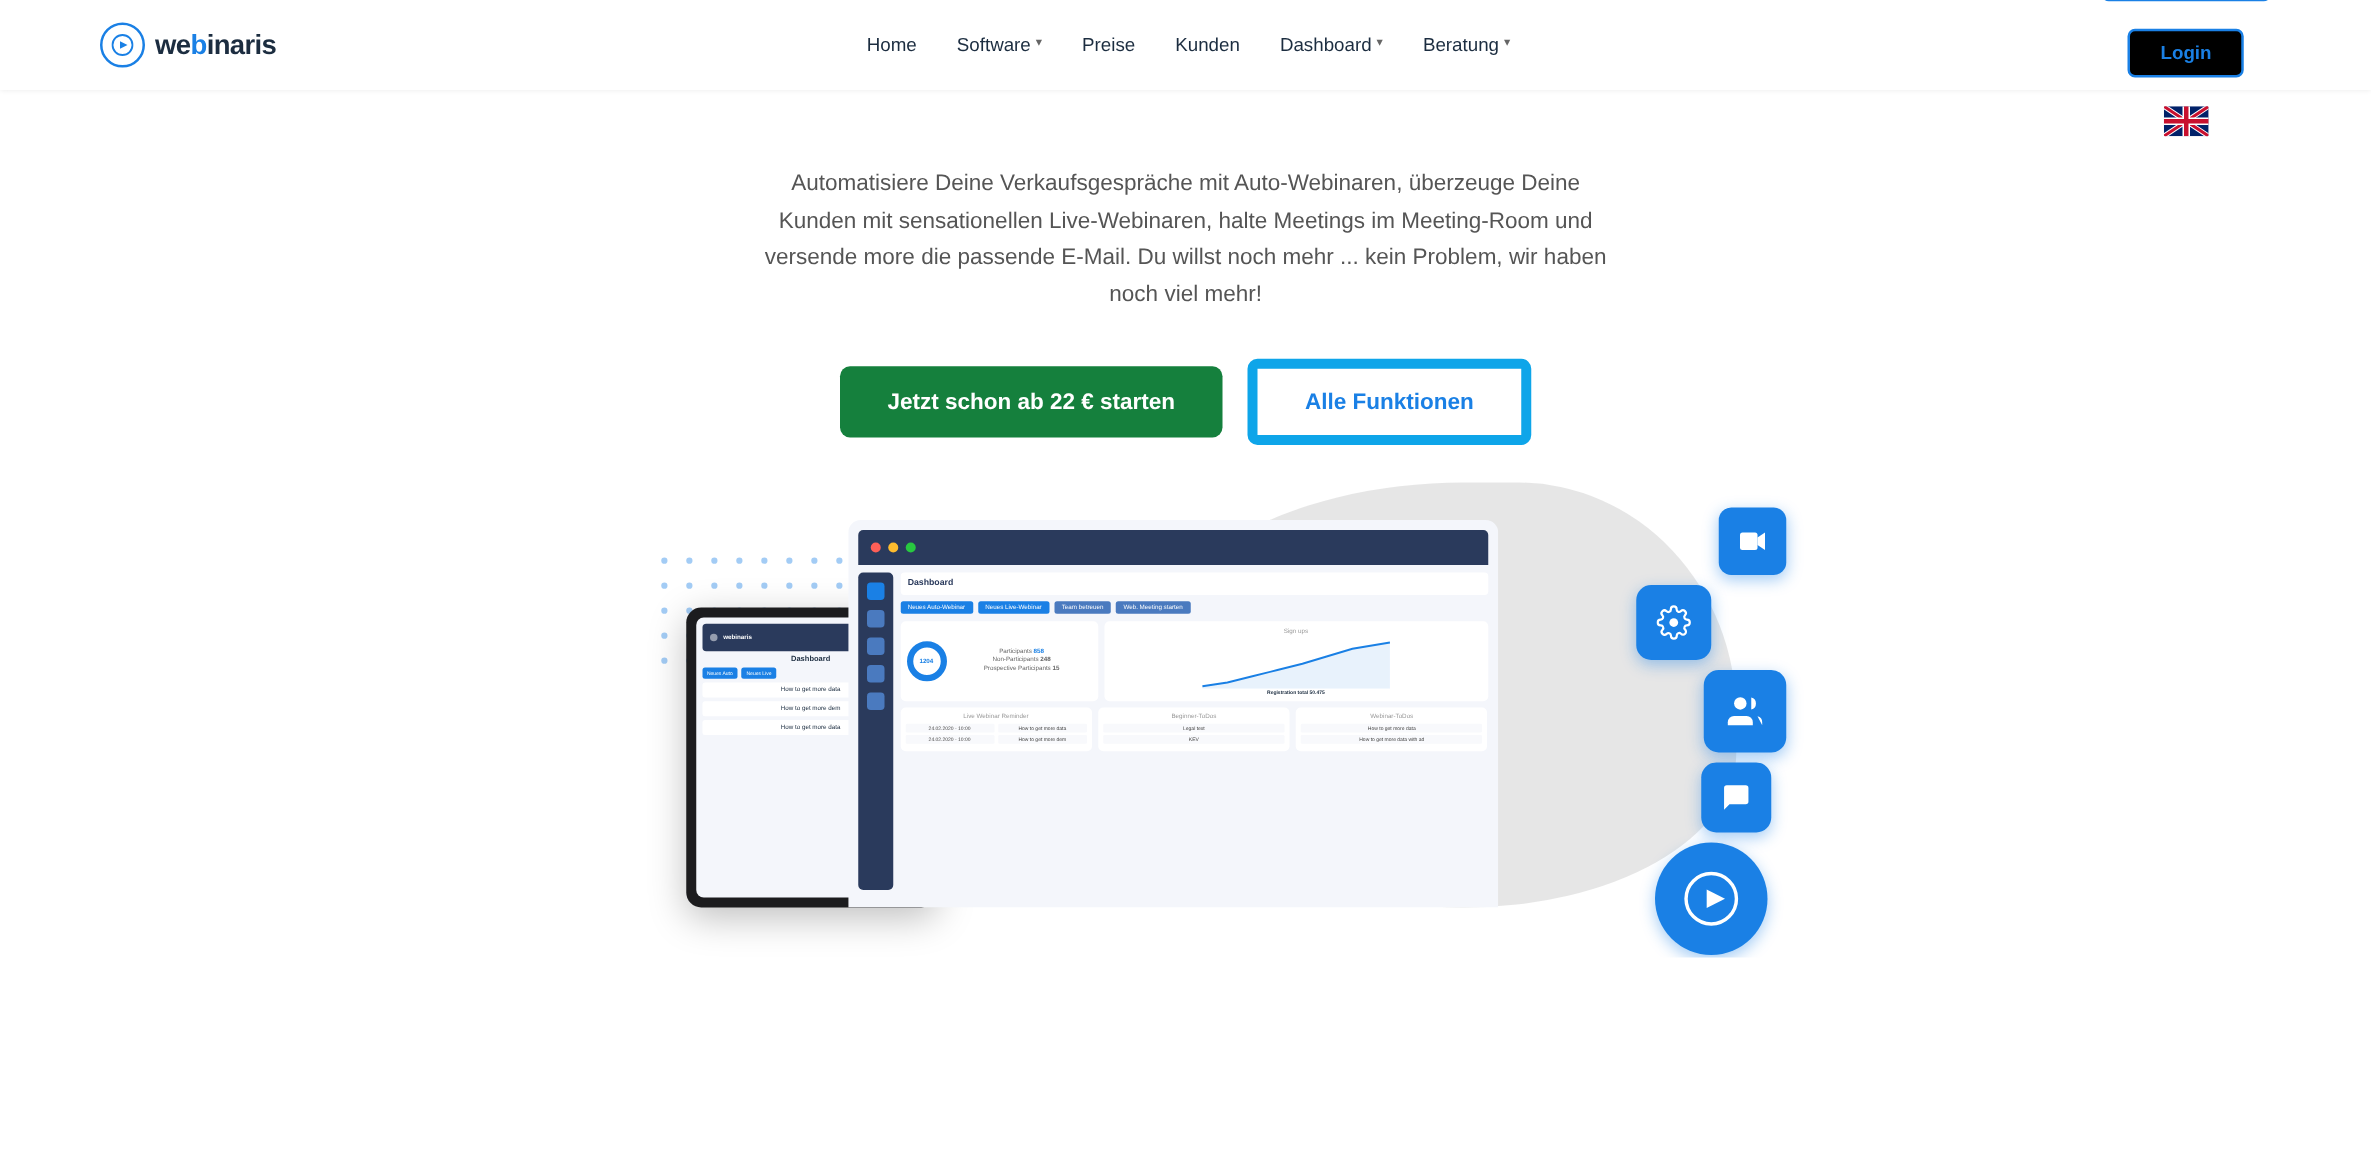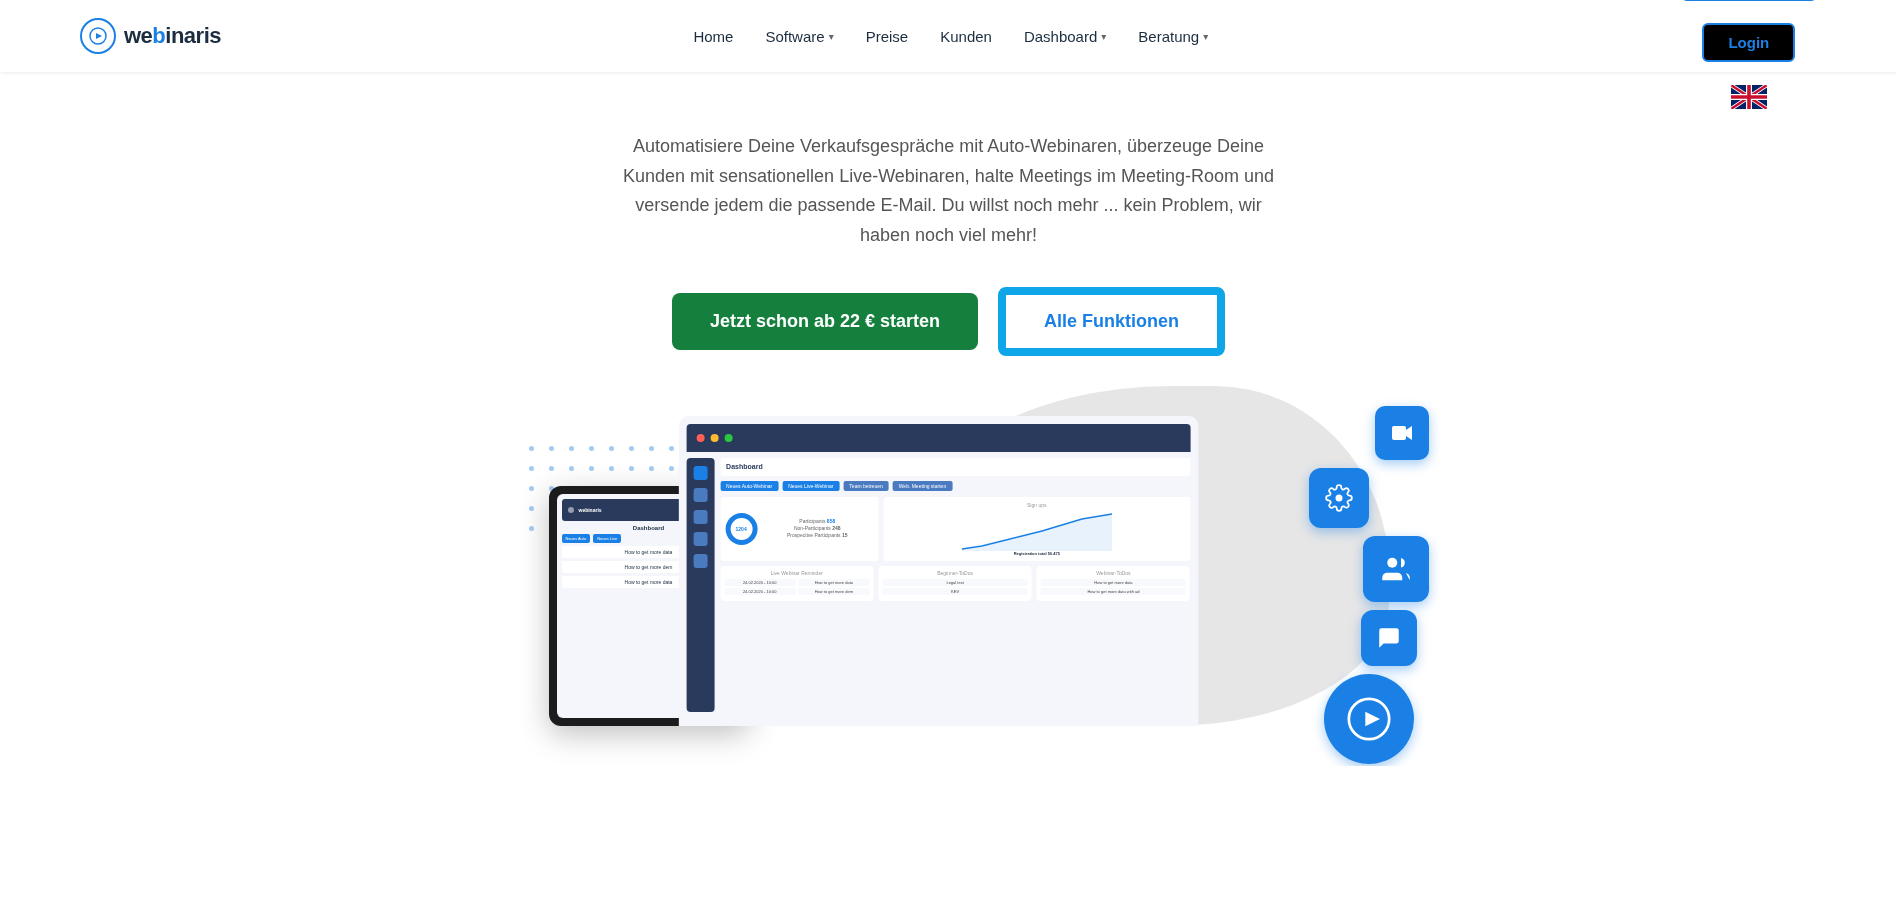--- a/index.html
+++ b/index.html
@@ -15,21 +15,21 @@
     .logo { display: flex; align-items: center; gap: 8px; text-decoration: none; }
     .logo-icon {
       width: 36px; height: 36px; border-radius: 50%; border: 2.5px solid #1a80e5;
       display: flex; align-items: center; justify-content: center; color: #1a80e5; font-size: 14px;
     }
     .logo-text { font-size: 22px; font-weight: 700; color: #1c2d40; letter-spacing: -0.5px; }
     .logo-text span { color: #1a80e5; }
     .nav-links { display: flex; align-items: center; gap: 32px; }
     .nav-link {
       font-size: 15px; color: #1c2d40; text-decoration: none; font-weight: 500;
-      display: flex; align-items: center; gap: 4px; cursor: pointer;
+      display: flex; align-items: flex-start; gap: 4px; cursor: pointer;
     }
     .nav-link .chevron { font-size: 10px; color: #666; }
     .nav-actions { display: flex; align-items: center; gap: 22px; flex-direction: column; }
     .btn-primary {
       background: #1a80e5; color: #fff; border: none; border-radius: 6px;
       padding: 11px 24px; font-size: 15px; font-weight: 600; cursor: pointer;
     }
     .btn-outline {
       background: #000000; color: #1a80e5; border: 2px solid #1a80e5; border-radius: 6px;
       padding: 9px 24px; font-size: 15px; font-weight: 600; cursor: pointer;
@@ -259,21 +259,21 @@
         <path d="M0,0 L36,24 M36,0 L0,24" stroke="#fff" stroke-width="4"></path>
         <path d="M0,0 L36,24 M36,0 L0,24" stroke="#C8102E" stroke-width="2.4"></path>
         <path d="M18,0 V24 M0,12 H36" stroke="#fff" stroke-width="6"></path>
         <path d="M18,0 V24 M0,12 H36" stroke="#C8102E" stroke-width="3.6"></path>
       </svg>
     </div>
   </div>
 </nav>
 
 <section class="hero">
-  <p class="hero-subtitle">Automatisiere Deine Verkaufsgespräche mit Auto-Webinaren, überzeuge Deine Kunden mit sensationellen Live-Webinaren, halte Meetings im Meeting-Room und versende jedem die passende E-Mail. Du willst noch mehr ... kein Problem, wir haben noch viel mehr!</p>
+  <p class="hero-subtitle">Automatisiere Deine Verkaufsgespräche mit Auto-Webinaren, überzeuge Deine Kunden mit sensationellen Live-Webinaren, halte Meetings im Meeting-Room und versende more die passende E-Mail. Du willst noch mehr ... kein Problem, wir haben noch viel mehr!</p>
 
   <div class="hero-buttons">
     <button class="hero-btn-primary">Jetzt schon ab 22 € starten</button>
     <button class="hero-btn-outline">Alle Funktionen</button>
   </div>
 
   <div class="hero-visual">
 
     <div class="blob"></div>
 

